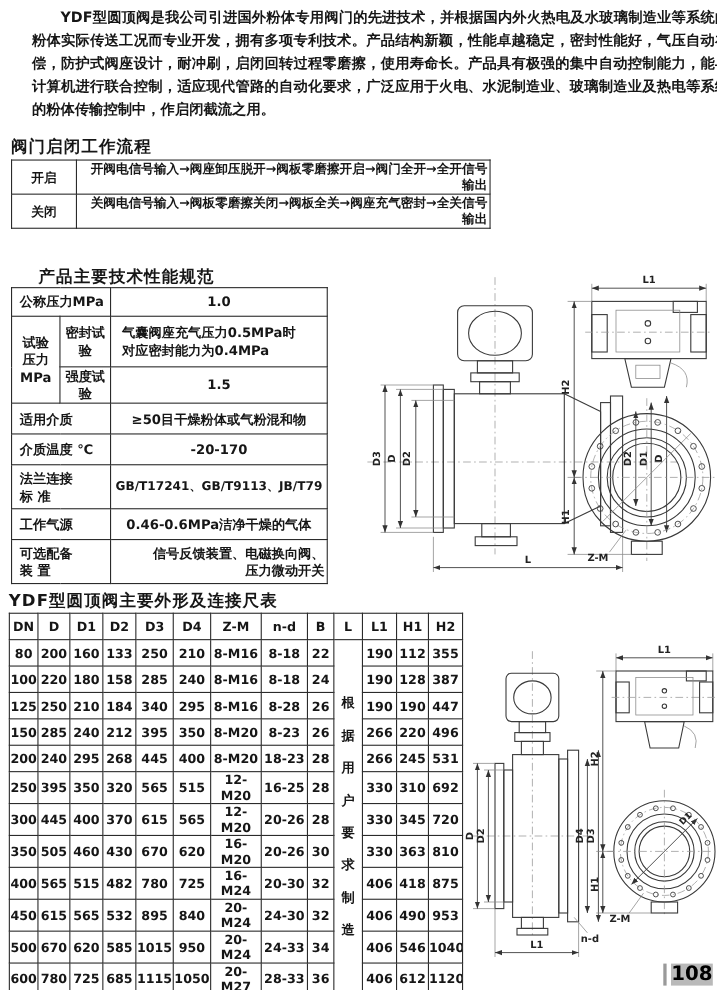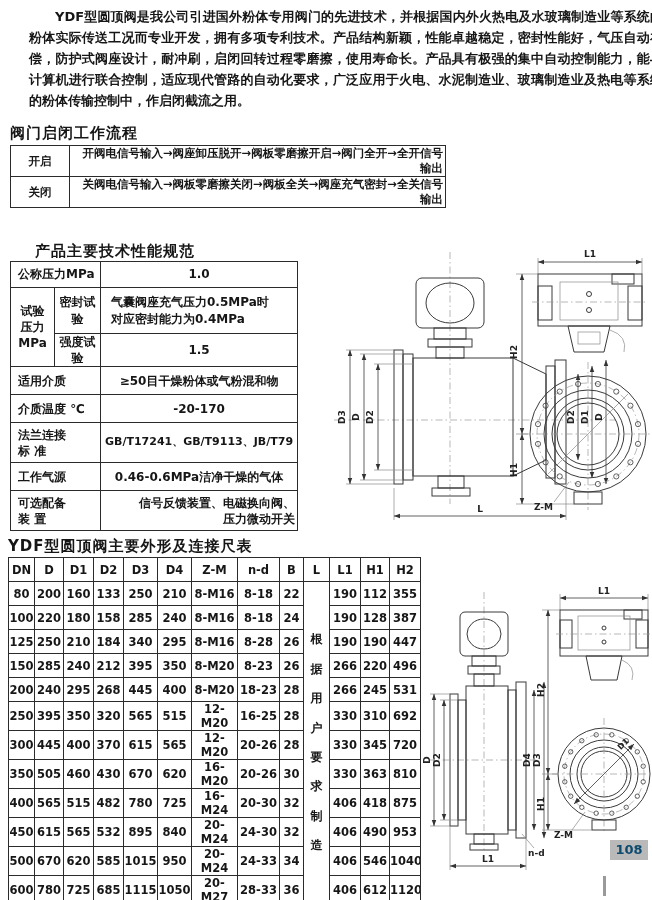--- a/index.html
+++ b/index.html
@@ -37,22 +37,22 @@
   
   svg{position:absolute;}
   svg .ln{stroke:#3a3a3a;stroke-width:1;fill:none;}
   svg .thin{stroke:#8a8a8a;stroke-width:0.7;fill:none;}
   svg .cl{stroke:#9a9a9a;stroke-width:0.7;fill:none;stroke-dasharray:7 3 1.5 3;}
   svg .dim{stroke:#3a3a3a;stroke-width:0.8;fill:none;}
   svg text{font-family:"DejaVu Sans",sans-serif;font-size:9px;font-weight:bold;fill:#222;}
   svg g[data-holes] circle{stroke:#3a3a3a;stroke-width:0.8;fill:none;}
   
   #pg-bar{left:603px;top:876px;width:3px;height:20px;background:#9a9a9a;}
-  #pg-box{left:610px;top:840px;width:38px;height:20px;background:#b9b9b9;
-    font-size:13px;font-weight:bold;color:#0c4a6e;text-align:center;line-height:20px;}
+  #pg-box{left:610px;top:876px;width:38px;height:20px;background:#b9b9b9;
+    font-size:18px;font-weight:bold;color:#000000;text-align:center;line-height:20px;}
 </style>
 </head>
 <body>
 
 <div id="intro" class="abs">YDF型圆顶阀是我公司引进国外粉体专用阀门的先进技术，并根据国内外火热电及水玻璃制造业等系统的粉体实际传送工况而专业开发，拥有多项专利技术。产品结构新颖，性能卓越稳定，密封性能好，气压自动补偿，防护式阀座设计，耐冲刷，启闭回转过程零磨擦，使用寿命长。产品具有极强的集中自动控制能力，能与计算机进行联合控制，适应现代管路的自动化要求，广泛应用于火电、水泥制造业、玻璃制造业及热电等系统的粉体传输控制中，作启闭截流之用。</div>
 
 <div class="abs sec-title" style="left:10px;top:124px;">阀门启闭工作流程</div>
 <table id="wf-table" class="abs">
   <tbody>
       <tr>

